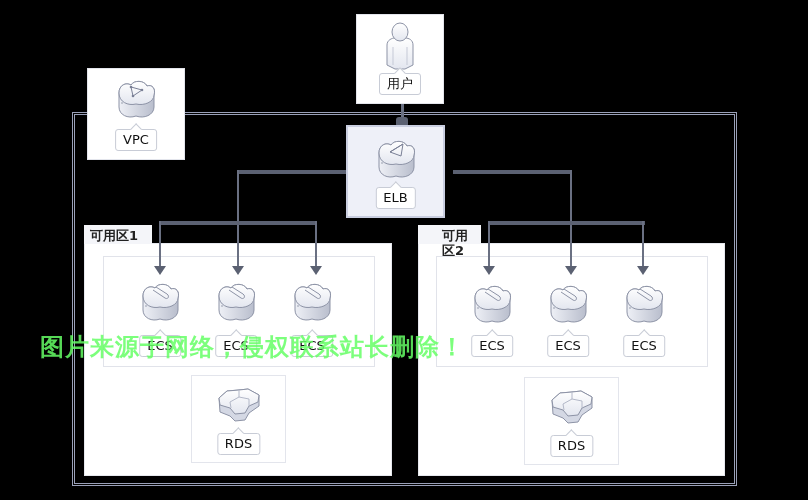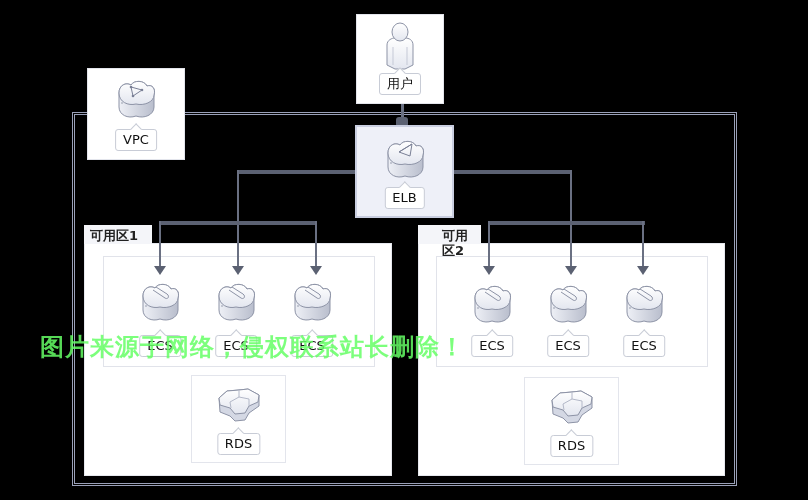--- a/index.html
+++ b/index.html
@@ -97,21 +97,21 @@
       <use href="#cloudbox"></use>
       <polygon points="17,10 28,13 19,19" fill="none" stroke="#7a8096" stroke-width="1"></polygon>
       <circle cx="17" cy="10" r="1.3" fill="#7a8096"></circle>
         <circle cx="28" cy="13" r="1.3" fill="#7a8096"></circle>
         <circle cx="19" cy="19" r="1.3" fill="#7a8096"></circle>
     </svg>
   </span>
   <span class="label" style="top:60px;">VPC</span>
 </div>
 
-<div class="node-box elb" style="left:355px;top:125px;width:99px;height:93px;">
+<div class="node-box elb" style="left:346px;top:125px;width:99px;height:93px;">
   <span class="icon" style="top:10px;">
     <svg width="44" height="44" viewBox="0 0 44 44">
       <use href="#cloudbox"></use>
       <polygon points="16,15 29,7 27,19" fill="none" stroke="#7a8096" stroke-width="1"></polygon>
       <line x1="16" y1="15" x2="29" y2="7" stroke="#7a8096"></line>
     </svg>
   </span>
   <span class="label" style="top:60px;">ELB</span>
 </div>
 

